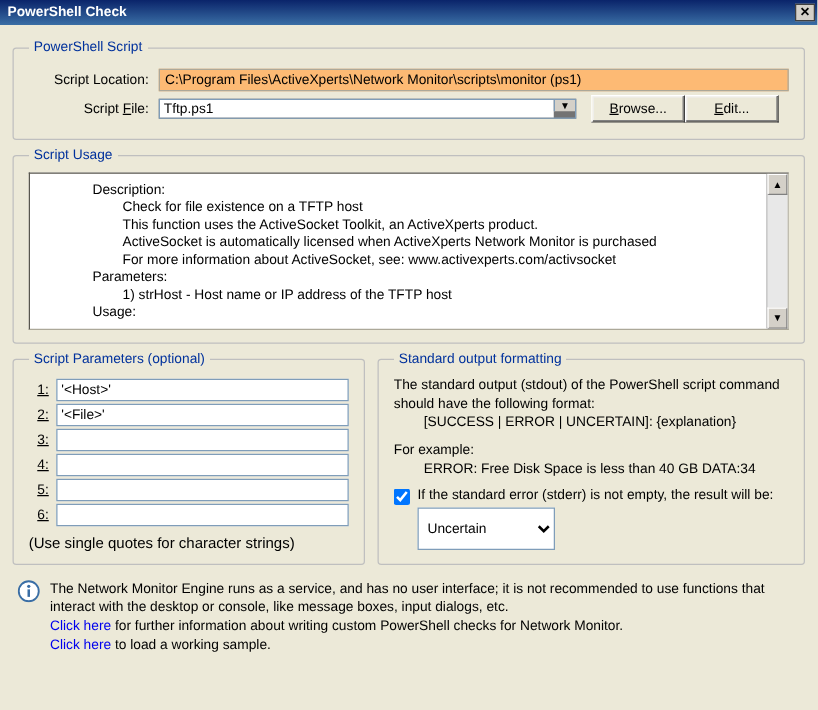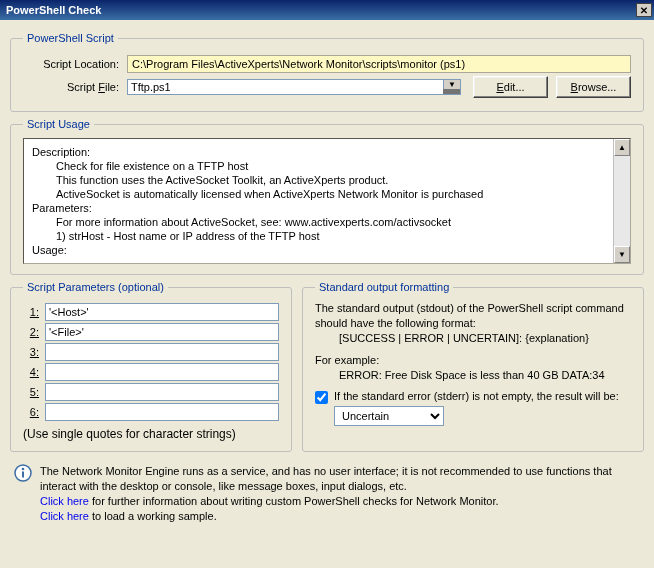--- a/index.html
+++ b/index.html
@@ -58,21 +58,21 @@
   padding-right: 8px;
 }
 input[type=text], select {
   font-family: Tahoma, Arial, sans-serif;
   font-size: 11px;
   padding: 1px 3px;
   border: 1px solid #7f9db9;
   background: #fff;
 }
 .readonly-box {
-  background: #fef9c3;
+  background: #fdba74;
   border: 1px solid #aca899;
   padding: 1px 4px;
   height: 18px;
   line-height: 15px;
 }
 .btn {
   font-family: Tahoma, Arial, sans-serif;
   font-size: 11px;
   background: #ece9d8;
   border: 1px solid #404040;
@@ -86,21 +86,21 @@
 }
 .usage-box {
   background: #fff;
   border: 1px inset #aca899;
   padding: 6px 8px;
   height: 126px;
   position: relative;
   overflow: hidden;
   line-height: 14px;
 }
-.usage-box .line { white-space: nowrap; }
+.usage-box .line { white-space: nowrap; margin-left: 42px; }
 .usage-box .indent1 { padding-left: 24px; }
 .scrollbar-v {
   position: absolute;
   right: 0; top: 0; bottom: 0;
   width: 17px;
   background: #e8e8e8;
   border-left: 1px solid #c0c0c0;
   display: flex; flex-direction: column;
   justify-content: space-between;
 }
@@ -150,21 +150,21 @@
 .info-text { line-height: 15px; }
 .link { color: #0000ee; cursor: pointer; }
 .button-bar {
   display: flex;
   padding: 6px 4px;
   gap: 6px;
 }
 .button-bar .spacer { flex: 1; }
 .u { text-decoration: underline; }
 select {
-  height: 20px;
+  height: 34px;
   background: #fff;
 }
 .combo {
   display: flex;
   border: 1px solid #7f9db9;
   background: #737373;
   align-items: flex-start;
 }
 .combo input { border: none; flex: 1; }
 .combo .drop {
@@ -193,34 +193,34 @@
     <div class="row">
       <div class="label">Script Location:</div>
       <div class="readonly-box" style="flex:1">C:\Program Files\ActiveXperts\Network Monitor\scripts\monitor (ps1)</div>
     </div>
     <div class="row">
       <div class="label">Script <span class="u">F</span>ile:</div>
       <div class="combo" style="flex:1; margin-right:12px;">
         <input type="text" value="Tftp.ps1" style="">
         <div class="drop">▼</div>
       </div>
+      <button class="btn"><span class="u">B</span>rowse...</button>
       <button class="btn" style="margin-right:8px;"><span class="u">E</span>dit...</button>
-      <button class="btn"><span class="u">B</span>rowse...</button>
     </div>
   </fieldset>
 
   <fieldset>
     <legend>Script Usage</legend>
     <div class="usage-box">
       <div class="line">Description:</div>
       <div class="line indent1">Check for file existence on a TFTP host</div>
       <div class="line indent1">This function uses the ActiveSocket Toolkit, an ActiveXperts product.</div>
       <div class="line indent1">ActiveSocket is automatically licensed when ActiveXperts Network Monitor is purchased</div>
+      <div class="line indent1">For more information about ActiveSocket, see: www.activexperts.com/activsocket</div>
       <div class="line">Parameters:</div>
-      <div class="line indent1">For more information about ActiveSocket, see: www.activexperts.com/activsocket</div>
       <div class="line indent1">1) strHost - Host name or IP address of the TFTP host</div>
       <div class="line">Usage:</div>
       <div class="scrollbar-v">
         <div class="sb-btn">▲</div>
         <div class="sb-btn">▼</div>
       </div>
     </div>
   </fieldset>
 
   <div class="cols">

